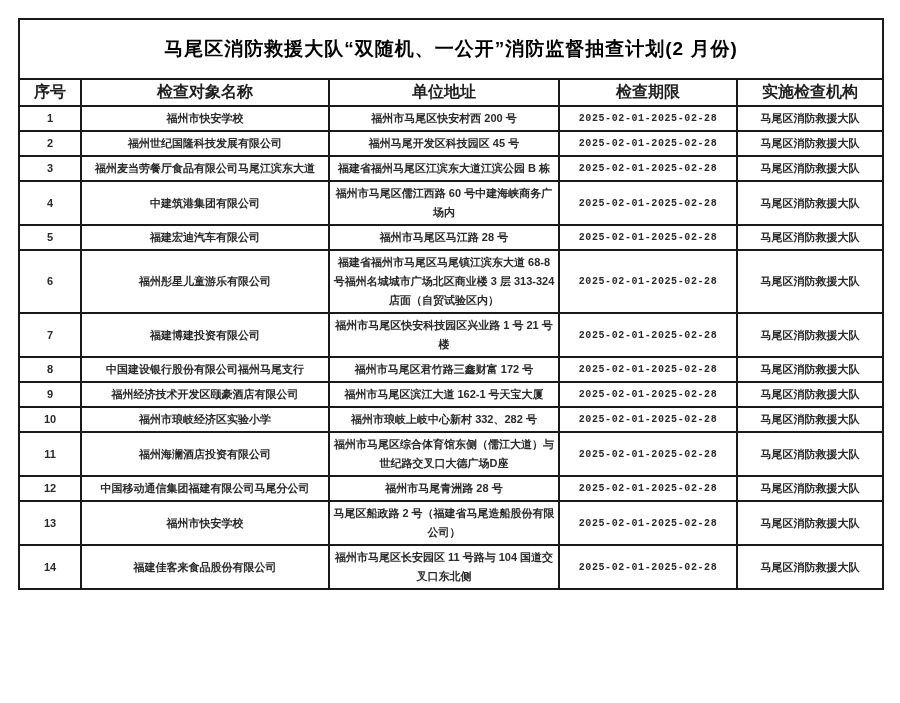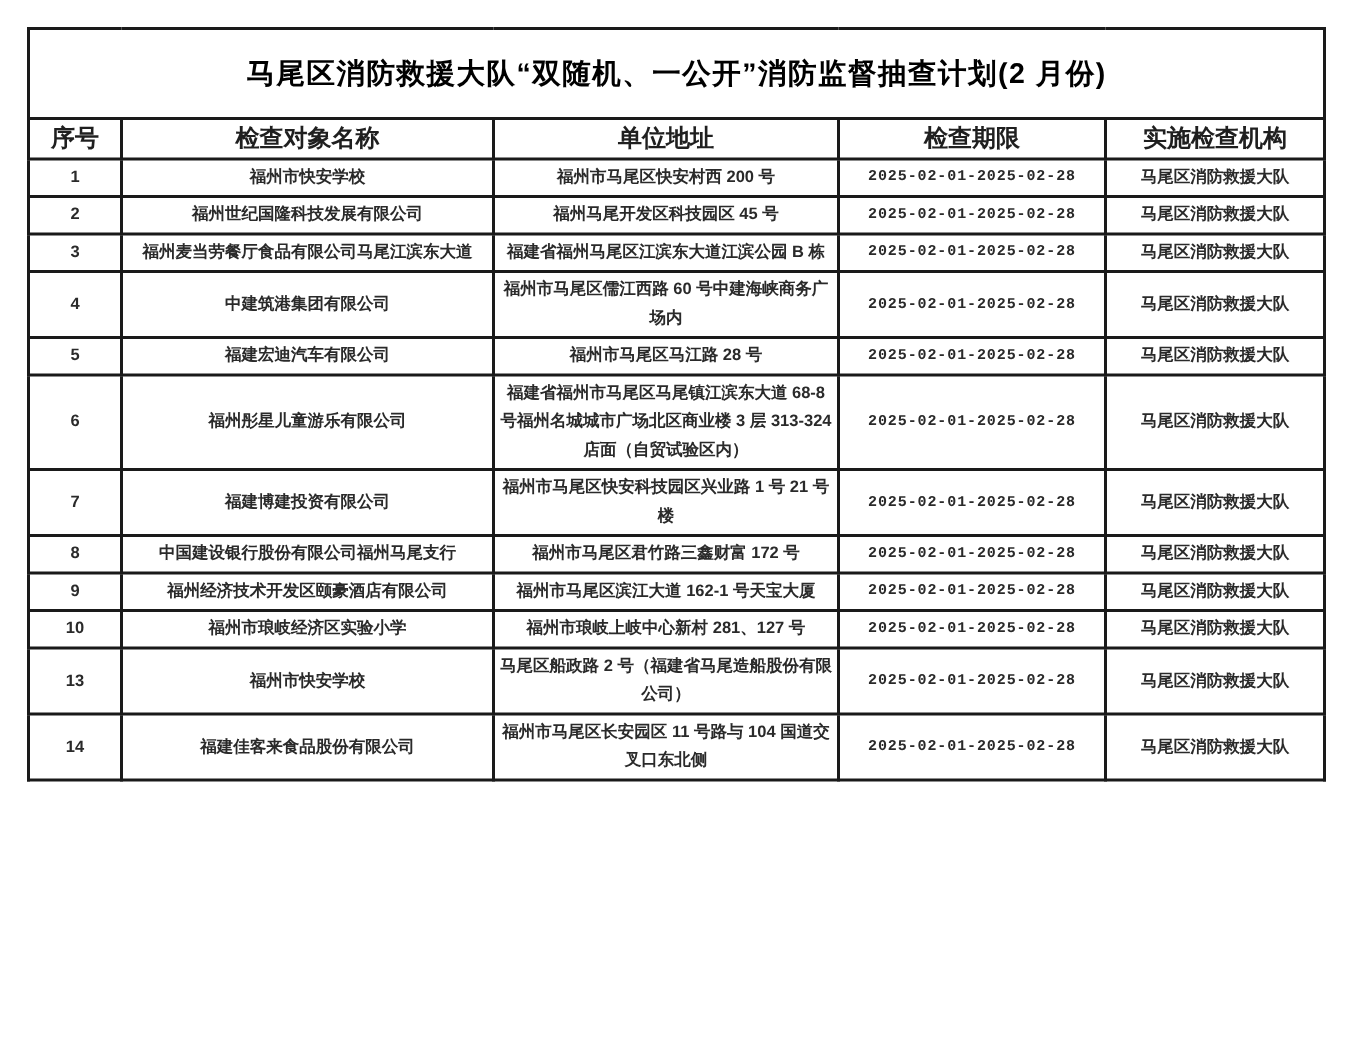--- a/index.html
+++ b/index.html
@@ -143,21 +143,35 @@
         <tr>
           <td class="cell">9</td>
           <td class="cell">福州经济技术开发区颐豪酒店有限公司</td>
           <td class="cell">福州市马尾区滨江大道 162-1 号天宝大厦</td>
           <td class="cell period">2025-02-01-2025-02-28</td>
           <td class="cell">马尾区消防救援大队</td>
         </tr>
         <tr>
           <td class="cell">10</td>
           <td class="cell">福州市琅岐经济区实验小学</td>
-          <td class="cell">福州市琅岐上岐中心新村 281、127 号</td>
+          <td class="cell">福州市琅岐上岐中心新村 332、282 号</td>
+          <td class="cell period">2025-02-01-2025-02-28</td>
+          <td class="cell">马尾区消防救援大队</td>
+        </tr>
+        <tr>
+          <td class="cell">11</td>
+          <td class="cell">福州海澜酒店投资有限公司</td>
+          <td class="cell">福州市马尾区综合体育馆东侧（儒江大道）与世纪路交叉口大德广场D座</td>
+          <td class="cell period">2025-02-01-2025-02-28</td>
+          <td class="cell">马尾区消防救援大队</td>
+        </tr>
+        <tr>
+          <td class="cell">12</td>
+          <td class="cell">中国移动通信集团福建有限公司马尾分公司</td>
+          <td class="cell">福州市马尾青洲路 28 号</td>
           <td class="cell period">2025-02-01-2025-02-28</td>
           <td class="cell">马尾区消防救援大队</td>
         </tr>
         <tr>
           <td class="cell">13</td>
           <td class="cell">福州市快安学校</td>
           <td class="cell">马尾区船政路 2 号（福建省马尾造船股份有限公司）</td>
           <td class="cell period">2025-02-01-2025-02-28</td>
           <td class="cell">马尾区消防救援大队</td>
         </tr>

